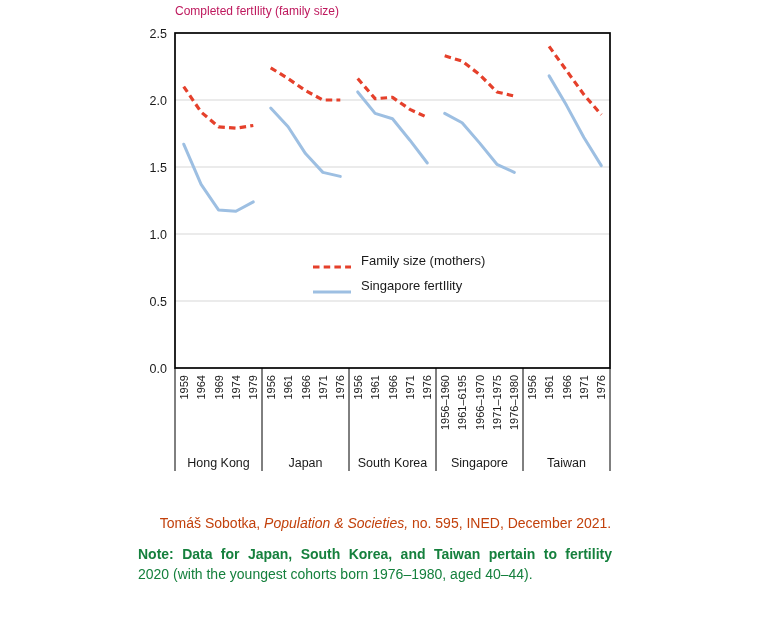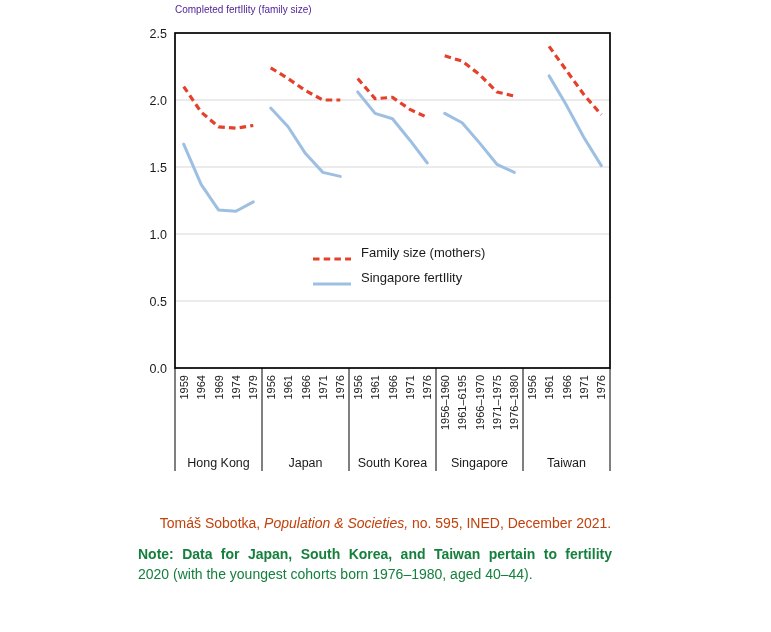--- a/index.html
+++ b/index.html
@@ -1,20 +1,20 @@
 <!DOCTYPE html>
 <html><head>
 <meta charset="utf-8">
 <style>
   html,body{margin:0;padding:0;background:#fff;}
   .figure{position:relative;width:771px;height:632px;background:#ffffff;overflow:hidden;
           font-family:"Liberation Sans",sans-serif;color:#111;}
-  .chart-title{position:absolute;left:175px;top:4px;font-size:10px;color:#4c1d95;}
+  .chart-title{position:absolute;left:175px;top:4px;font-size:12px;color:#be185d;}
   #chart-svg{position:absolute;left:0;top:0;}
-  .legend{position:absolute;left:313px;top:240px;}
+  .legend{position:absolute;left:313px;top:248px;}
   .legend-row{display:flex;align-items:center;height:25px;}
   .legend-swatch{width:38px;height:8px;margin-right:10px;}
   .legend-label{font-size:13px;color:#1a1a1a;}
   .x-axis-title{position:absolute;left:175px;top:479px;width:435px;text-align:center;
                 font-weight:bold;font-size:13.5px;color:#111;}
   .citation{position:absolute;left:0;top:515px;width:771px;text-align:center;font-size:14px;color:#c2410c;}
   .citation .it{font-style:italic;}
   .note{position:absolute;left:138px;top:544px;width:474px;font-size:14px;line-height:20px;color:#15803d;}
   .note-line{white-space:nowrap;}
   .note-line.bold{font-weight:bold;text-align:justify;text-align-last:justify;white-space:normal;}

